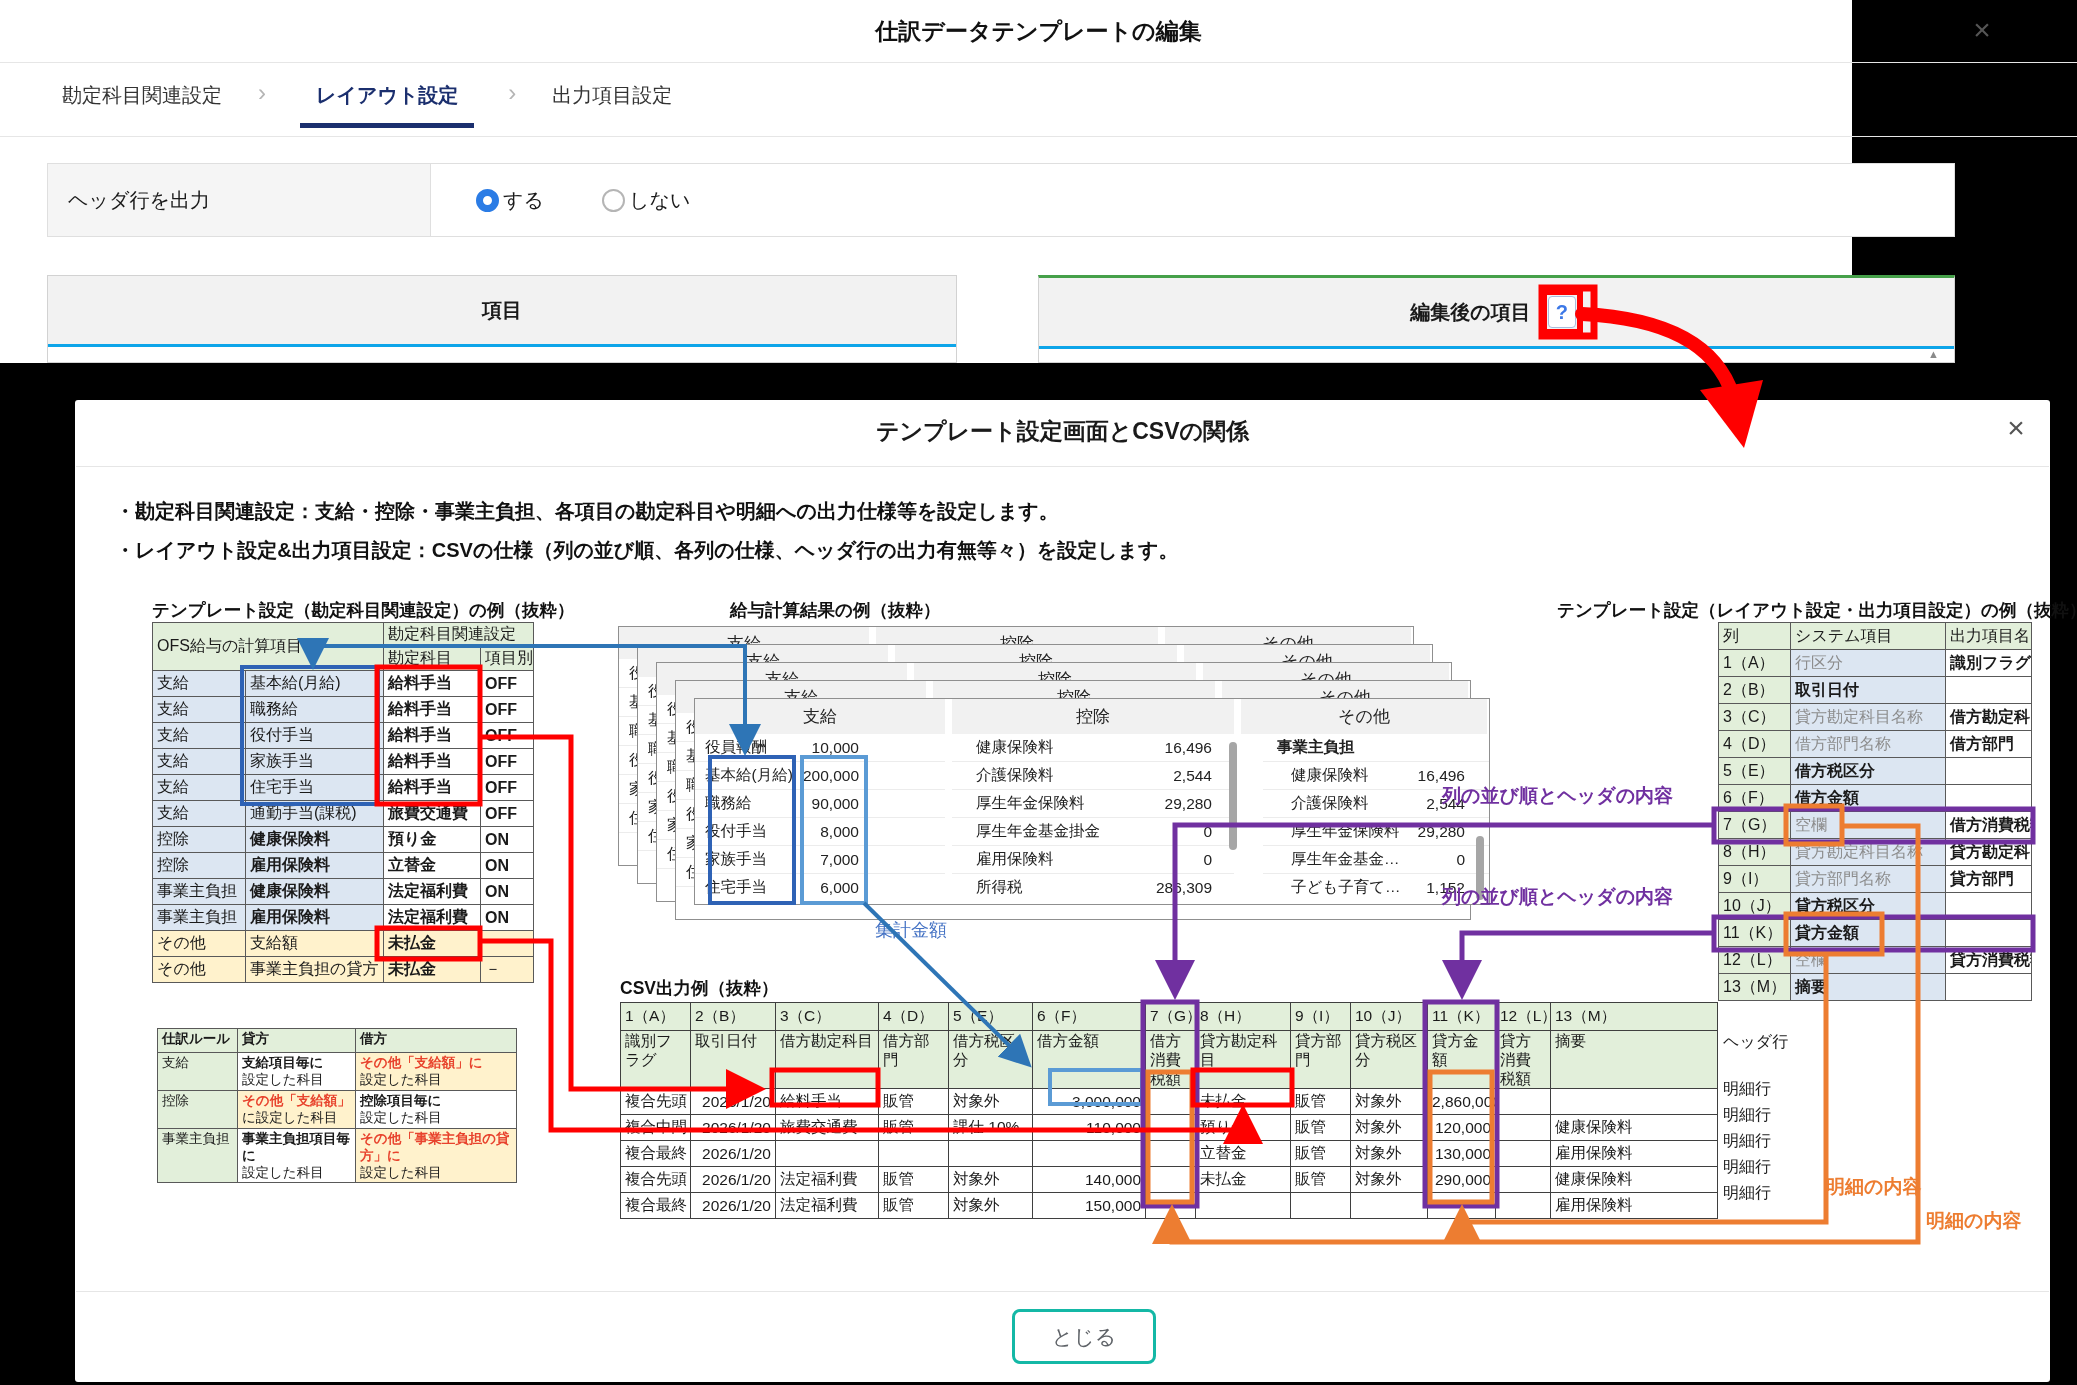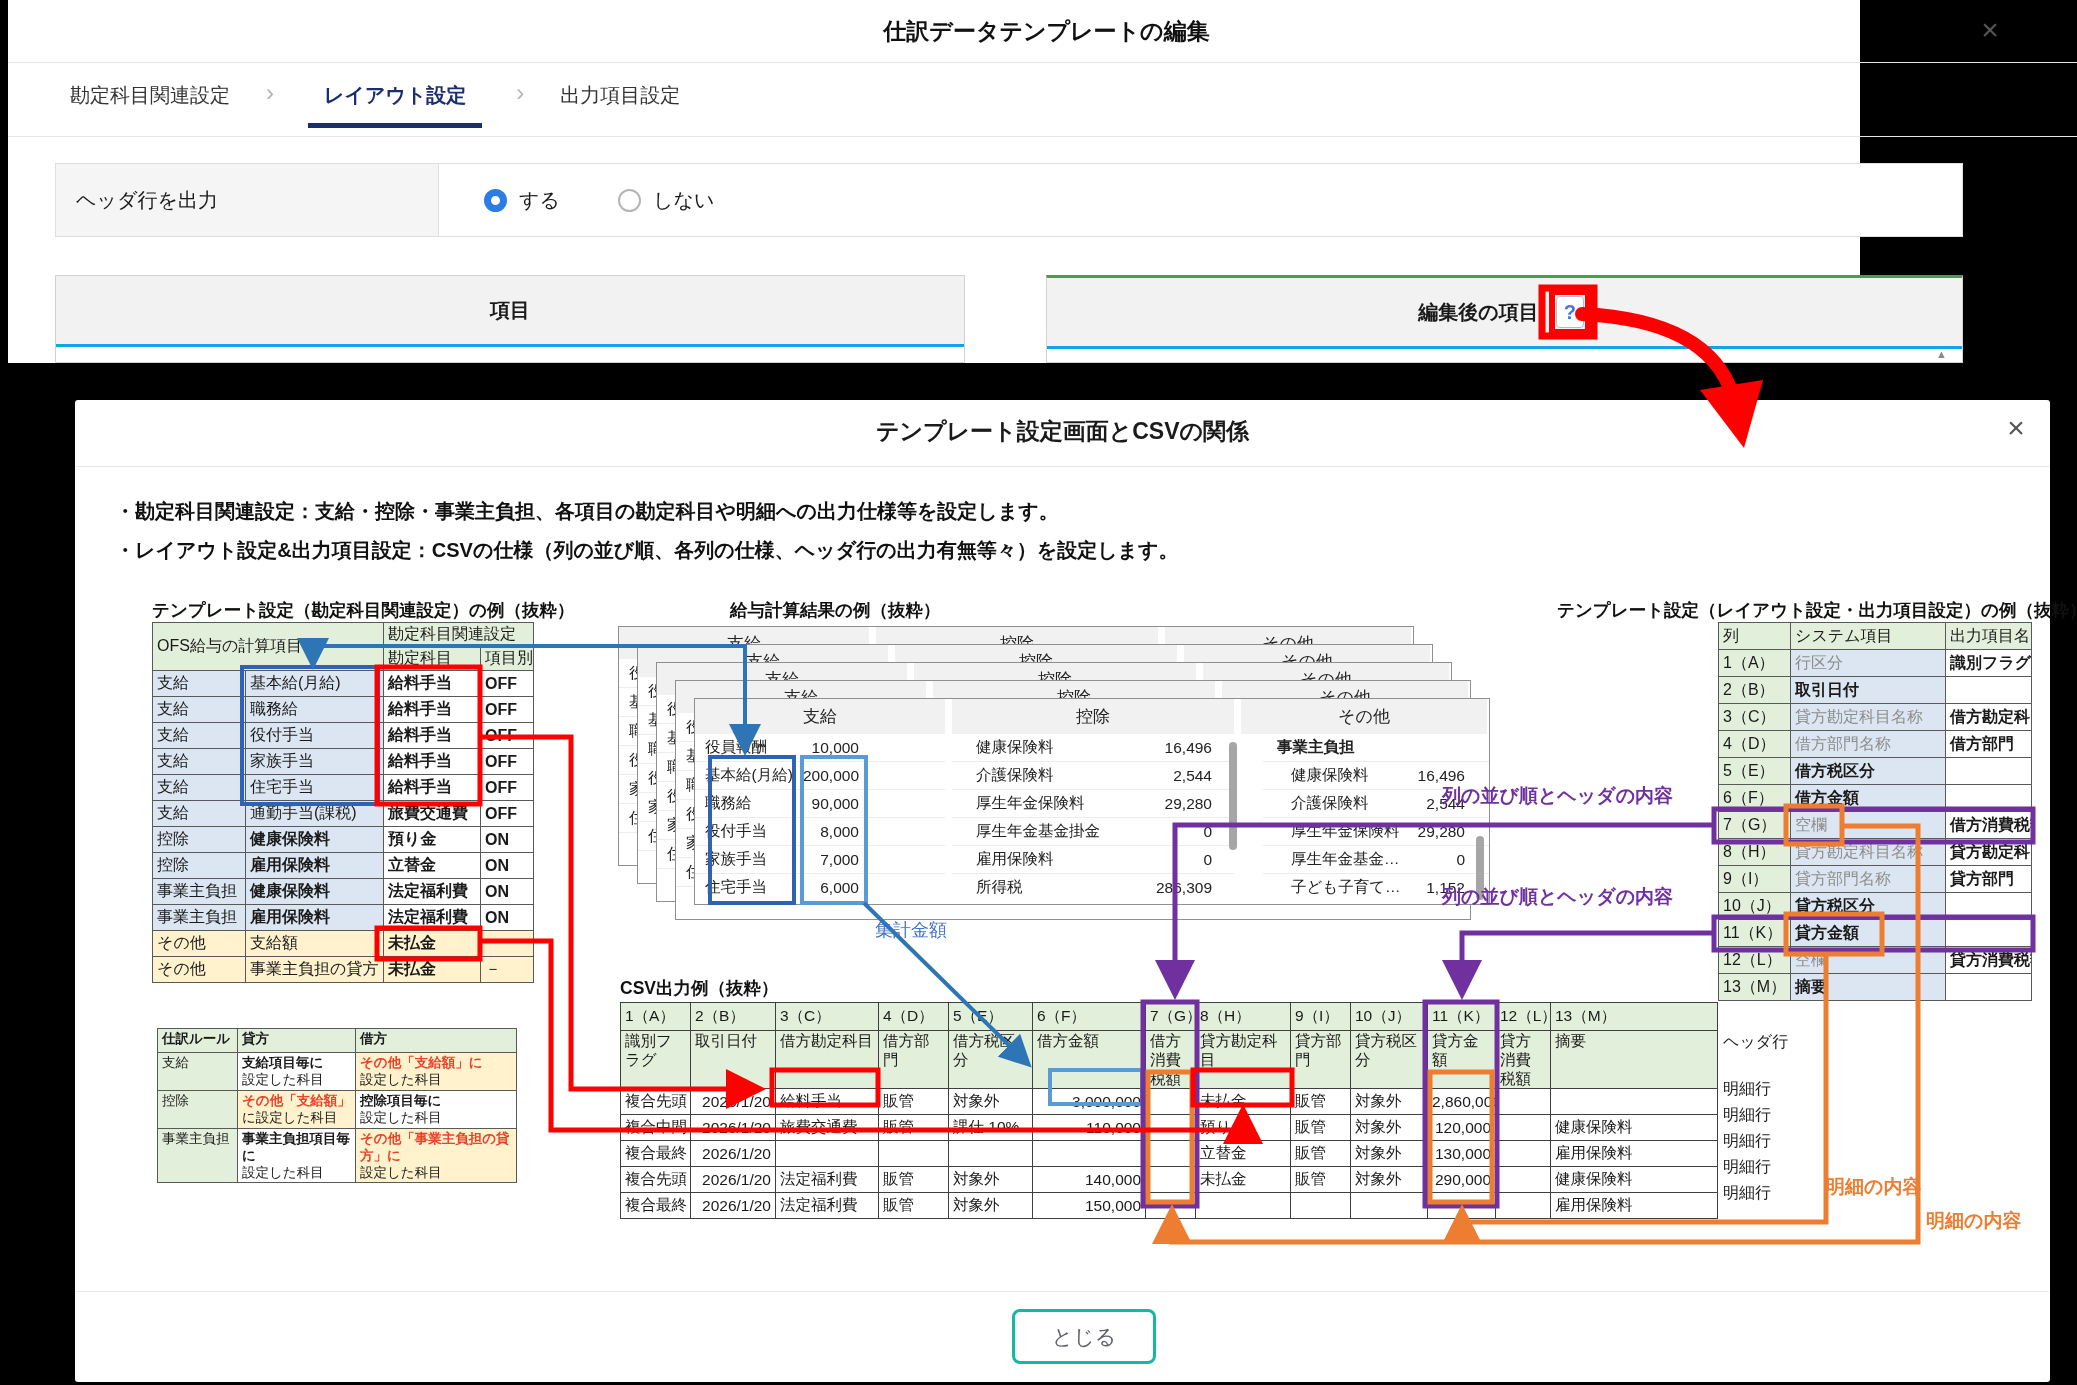--- a/index.html
+++ b/index.html
@@ -1,32 +1,32 @@
 <!DOCTYPE html>
 <html><head>
 <meta charset="utf-8">
 <style>
   html,body{margin:0;padding:0;background:#000;}
   #screen{position:relative;width:2077px;height:1385px;overflow:hidden;background:#000;
           font-family:"Liberation Sans","DejaVu Sans",sans-serif;color:#1a1a1a;}
   .abs{position:absolute;}
   
-  #top-ui{left:8px;top:0;width:1852px;height:363px;background:#fff;}
+  #top-ui{left:0;top:0;width:1852px;height:363px;background:#fff;}
   #ed-title{left:0;top:16px;width:2077px;text-align:center;font-size:23px;font-weight:bold;color:#111;}
   .close-x{font-size:30px;color:#555;line-height:40px;width:40px;text-align:center;cursor:pointer;}
   #ed-close{left:1962px;top:10px;}
   .hdiv{background:#e6e6e6;height:1px;}
   #steps{left:60px;top:82px;display:flex;align-items:flex-start;gap:34px;}
   .step{font-size:20px;color:#333;padding:0 2px 16px 2px;}
   .step.active{font-weight:bold;color:#1b2f6e;border-bottom:5px solid #1b2f6e;padding:0 16px 14px 16px;}
   .chev{font-size:24px;color:#b5b5b5;margin-top:-3px;}
   #form-row{left:47px;top:163px;width:1906px;height:72px;border:1px solid #dfdfdf;background:#fff;display:flex;}
   #form-label{width:383px;background:#f5f5f5;border-right:1px solid #dfdfdf;font-size:20px;display:flex;align-items:center;padding-left:20px;box-sizing:border-box;}
   #form-ctrl{display:flex;align-items:center;gap:58px;padding-left:45px;}
-  .radio-opt{display:flex;align-items:center;gap:12px;font-size:20px;cursor:pointer;}
+  .radio-opt{display:flex;align-items:center;gap:4px;font-size:20px;cursor:pointer;}
   .rdo{width:9px;height:9px;border-radius:50%;background:#fff;}
   .rdo.on{border:7px solid #2b7ce5;}
   .rdo.off{width:19px;height:19px;border:2px solid #b5b5b5;}
   .colhead{background:#fff;border:1px solid #d2d2d2;box-sizing:border-box;}
   .colhead .hd{height:68px;background:#f2f2f2;border-bottom:3px solid #0ea5e9;display:flex;align-items:center;justify-content:center;font-size:20px;font-weight:bold;gap:10px;}
   #right-head{border-top:3px solid #45a049;}
   .help-redbox{border:6px solid #f00;padding:1px;display:inline-flex;}
   .help-q{width:26px;height:30px;border:1px solid #a9bdde;border-radius:4px;background:#fff;color:#3c78e7;font-size:20px;font-weight:bold;display:flex;align-items:center;justify-content:center;}
   #mini-up{left:1928px;top:348px;font-size:11px;color:#8a8a8a;}
   

